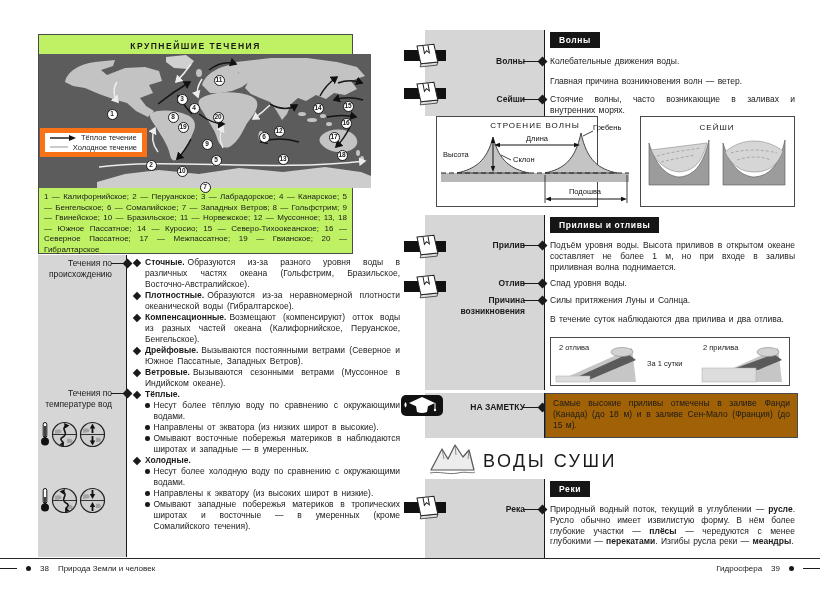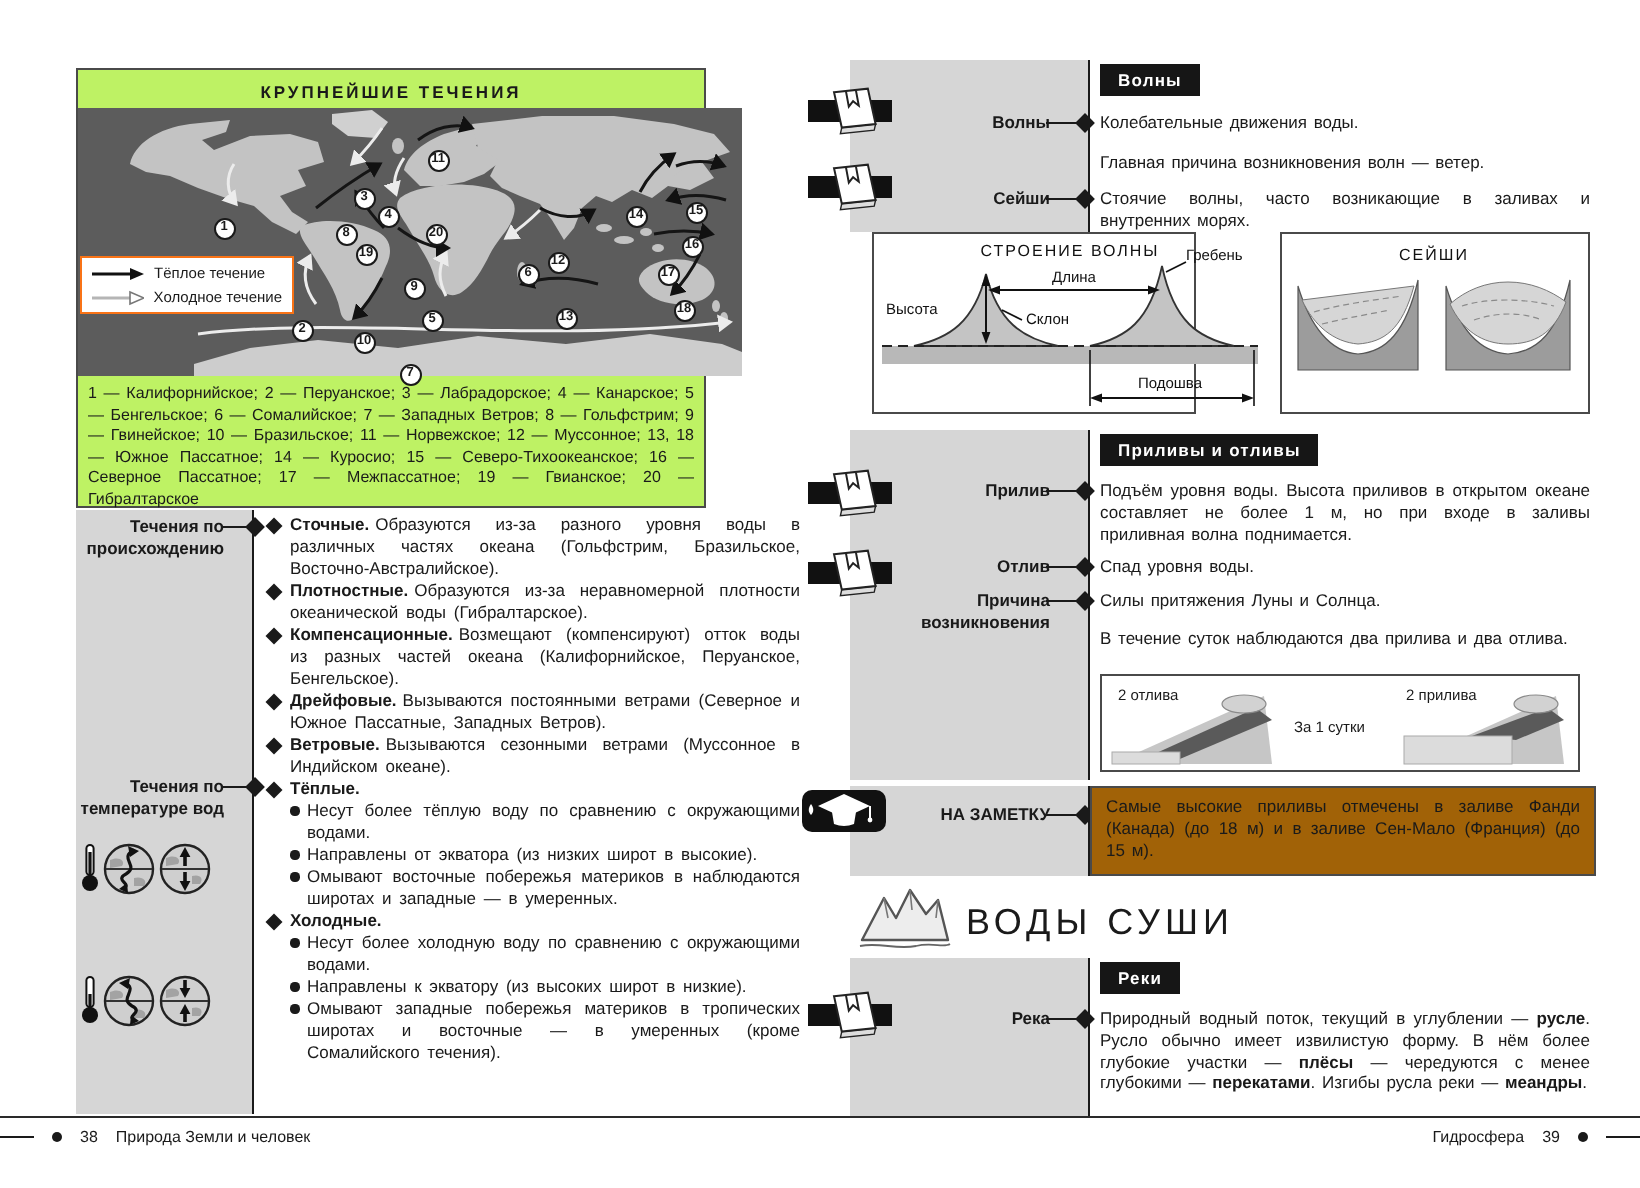--- a/index.html
+++ b/index.html
@@ -8,29 +8,29 @@
           font-family:"Liberation Sans",sans-serif;color:#1a1a1a;font-size:8.5px}
   b{font-weight:bold}
 
   
   .map-box{position:absolute;left:38px;top:34px;width:315px;height:220px;border:1px solid #4a4a4a;background:#bef264}
   .map-title{padding-top:6px;text-align:center;font-size:8.5px;font-weight:bold;letter-spacing:1.5px}
   .map-wrap{position:relative;width:332px;height:134px;margin-top:3px}
   .map-wrap svg{display:block}
   .mk{position:absolute;width:11px;height:11px;border-radius:50%;background:#fff;border:1px solid #1a1a1a;
       font-size:6.5px;font-weight:bold;display:flex;align-items:center;justify-content:center;line-height:1}
-  .map-legend{position:absolute;left:1px;top:74px;width:107px;height:29px;background:#fff;border:1px solid #f97316;
+  .map-legend{position:absolute;left:1px;top:74px;width:107px;height:29px;background:#fff;border:5px solid #f97316;
       display:flex;flex-direction:column;justify-content:space-evenly;padding:0 5px;font-size:7.5px}
   .leg-row{display:flex;align-items:center;gap:5px;white-space:nowrap}
   .map-caption{margin:4px 5px 0;font-size:8px;line-height:10.6px;text-align:justify;word-spacing:1px}
 
   
   .cols{position:absolute;left:38px;top:255px;width:362px;height:302px}
   .side-l{position:absolute;left:0;top:0;width:89px;height:100%;background:#d6d6d6;border-right:1.5px solid #1a1a1a}
-  .s-label{position:absolute;left:0;width:82px;padding-right:8px;text-align:right;font-weight:bold;font-size:8.5px;line-height:11px}
+  .s-label{position:absolute;left:0;width:82px;padding-right:8px;text-align:right;font-weight:normal;font-size:8.5px;line-height:11px}
   .s-label::before{content:"";position:absolute;right:-4px;top:4.5px;width:13px;height:1.2px;background:#1a1a1a}
   .s-label::after{content:"";position:absolute;right:-11px;top:1.5px;width:7px;height:7px;background:#1a1a1a;transform:rotate(45deg)}
   .icon-pair{position:absolute;left:2px;display:flex;align-items:flex-start;gap:1px}
   .content-l{position:absolute;left:96px;top:2px;width:266px;font-size:8.5px;line-height:11px}
   .li{display:flex}
   .dm{flex:0 0 6px;width:6px;height:6px;background:#1a1a1a;transform:rotate(45deg);margin:3px 5px 0 0}
   .db{flex:0 0 4.5px;width:4.5px;height:4.5px;background:#1a1a1a;border-radius:50%;margin:3px 4px 0 0}
   .li p{text-align:justify;word-spacing:1.5px;width:100%}
   .li b{margin-right:3px}
   .sub{padding-left:11px}

